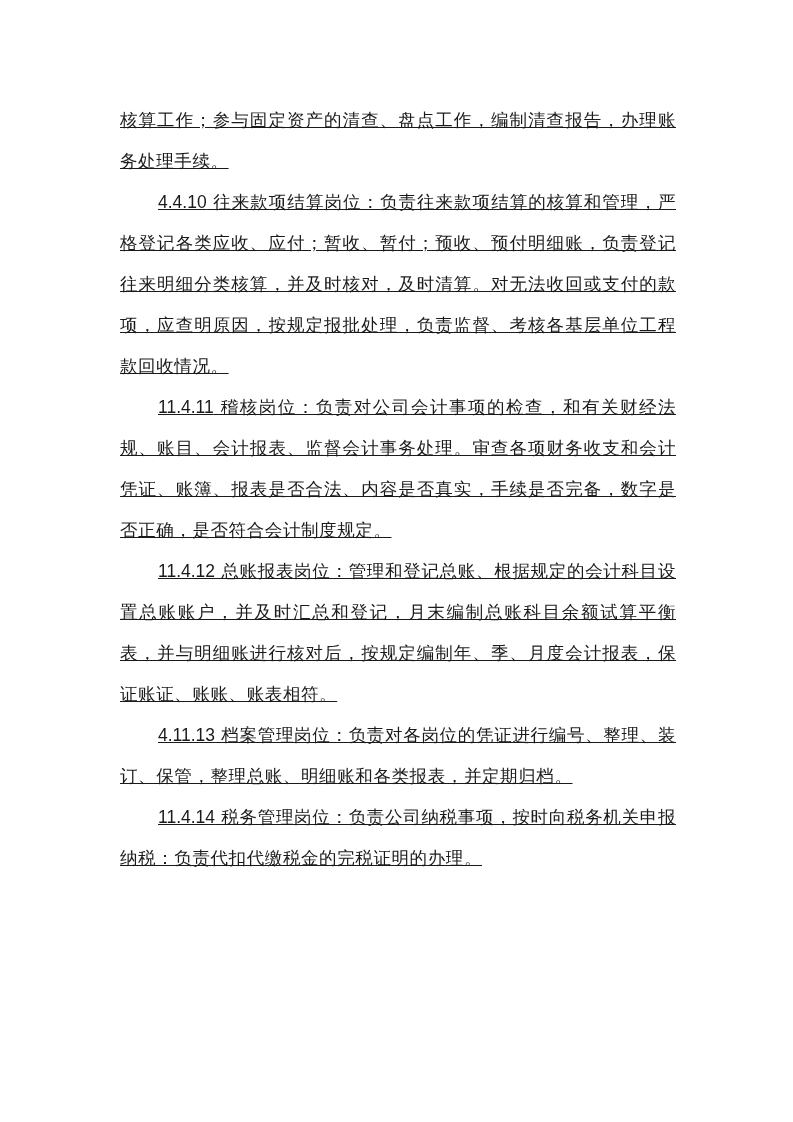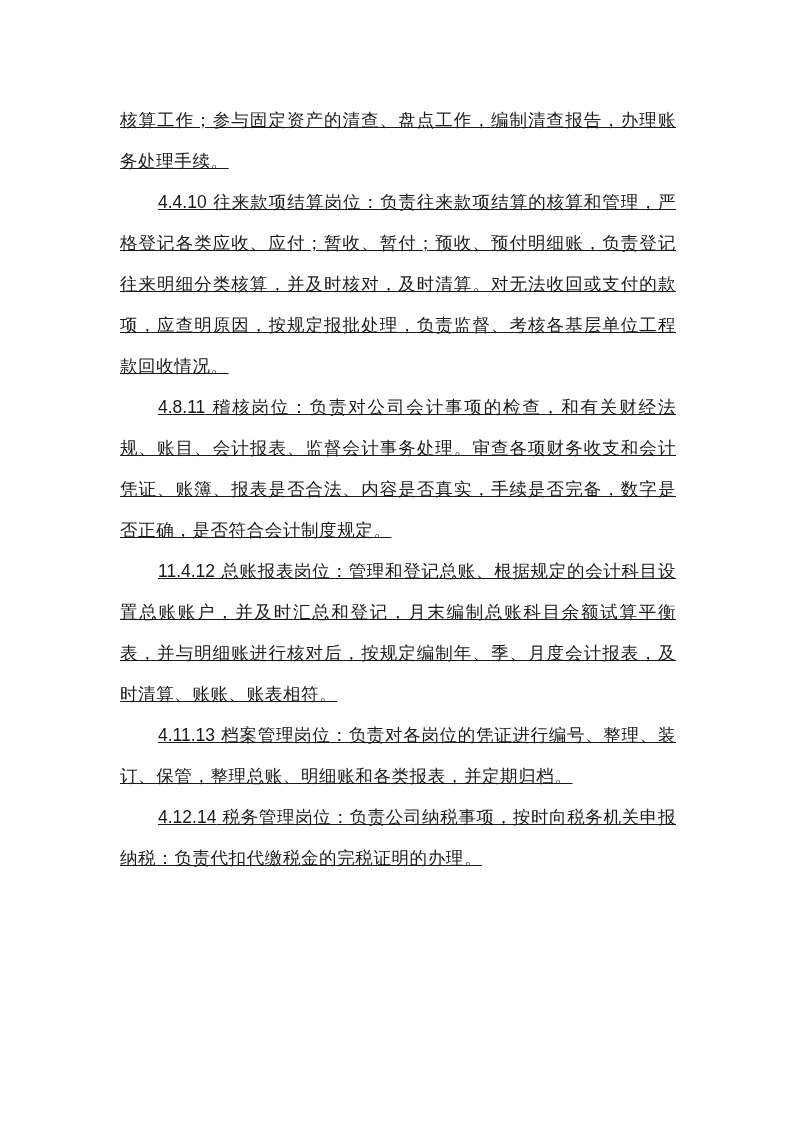--- a/index.html
+++ b/index.html
@@ -26,24 +26,24 @@
 <body>
 
 <div class="page">
   <p class="para">
     <span>核算工作；参与固定资产的清查、盘点工作，编制清查报告，办理账务处理手续。</span>
   </p>
   <p class="para indent">
     <span class="num">4.4.10</span><span> 往来款项结算岗位：负责往来款项结算的核算和管理，严格登记各类应收、应付；暂收、暂付；预收、预付明细账，负责登记往来明细分类核算，并及时核对，及时清算。对无法收回或支付的款项，应查明原因，按规定报批处理，负责监督、考核各基层单位工程款回收情况。</span>
   </p>
   <p class="para indent">
-    <span class="num">4.8.11</span><span> 稽核岗位：负责对公司会计事项的检查，和有关财经法规、账目、会计报表、监督会计事务处理。审查各项财务收支和会计凭证、账簿、报表是否合法、内容是否真实，手续是否完备，数字是否正确，是否符合会计制度规定。</span>
+    <span class="num">11.4.11</span><span> 稽核岗位：负责对公司会计事项的检查，和有关财经法规、账目、会计报表、监督会计事务处理。审查各项财务收支和会计凭证、账簿、报表是否合法、内容是否真实，手续是否完备，数字是否正确，是否符合会计制度规定。</span>
   </p>
   <p class="para indent">
-    <span class="num">11.4.12</span><span> 总账报表岗位：管理和登记总账、根据规定的会计科目设置总账账户，并及时汇总和登记，月末编制总账科目余额试算平衡表，并与明细账进行核对后，按规定编制年、季、月度会计报表，及时清算、账账、账表相符。</span>
+    <span class="num">11.4.12</span><span> 总账报表岗位：管理和登记总账、根据规定的会计科目设置总账账户，并及时汇总和登记，月末编制总账科目余额试算平衡表，并与明细账进行核对后，按规定编制年、季、月度会计报表，保证账证、账账、账表相符。</span>
   </p>
   <p class="para indent">
     <span class="num">4.11.13</span><span> 档案管理岗位：负责对各岗位的凭证进行编号、整理、装订、保管，整理总账、明细账和各类报表，并定期归档。</span>
   </p>
   <p class="para indent">
-    <span class="num">4.12.14</span><span> 税务管理岗位：负责公司纳税事项，按时向税务机关申报纳税：负责代扣代缴税金的完税证明的办理。</span>
+    <span class="num">11.4.14</span><span> 税务管理岗位：负责公司纳税事项，按时向税务机关申报纳税：负责代扣代缴税金的完税证明的办理。</span>
   </p>
 </div>
 
 </body></html>

